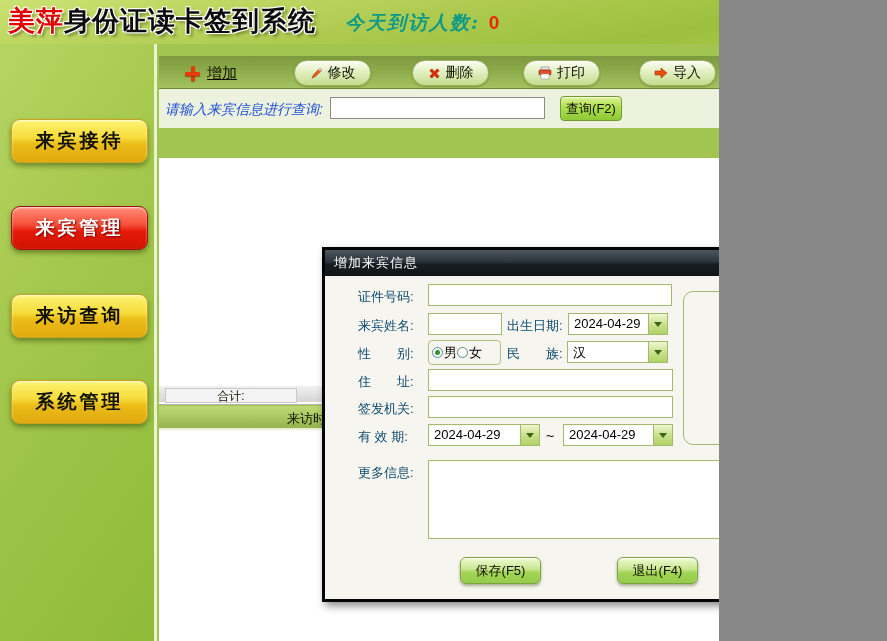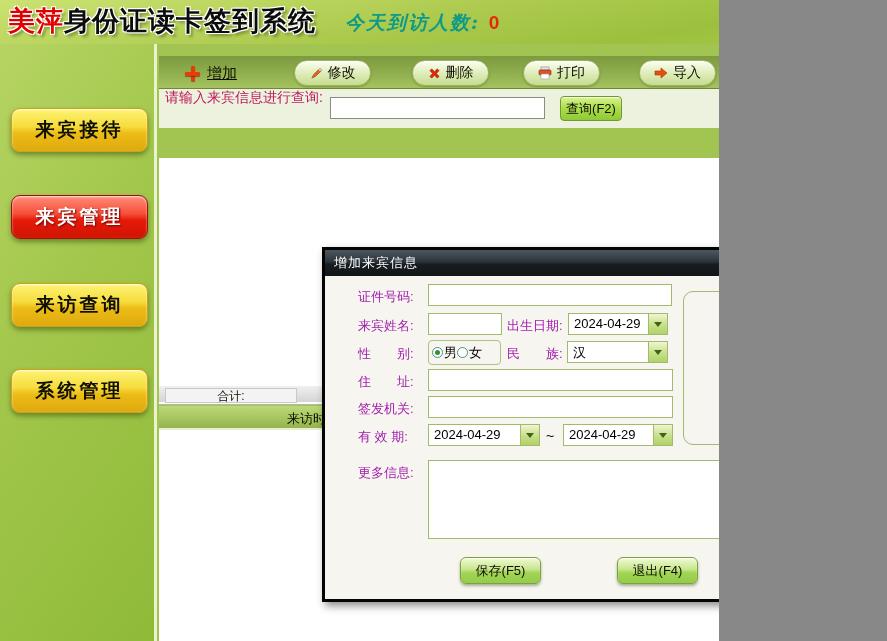--- a/index.html
+++ b/index.html
@@ -27,20 +27,21 @@
     border-right:3px solid #eaf2cf;
   }
   .side-btn{
     position:absolute; left:11px; width:137px; height:44px;
     border-radius:9px; border:1px solid #caa21d;
     display:flex; align-items:center; justify-content:center;
     font-size:19px; font-weight:bold; letter-spacing:3px; color:#101000;
     background:linear-gradient(180deg,#fdf373 0%,#f6dc3d 42%,#ecbc17 58%,#dfa90e 100%);
     box-shadow:0 3px 5px rgba(50,70,0,.5), inset 0 1px 2px rgba(255,255,255,.8);
     cursor:pointer;
+    margin-top:11px;
   }
   .side-btn.active{
     border-color:#a01008; color:#fff; text-shadow:1px 1px 2px #700;
     background:linear-gradient(180deg,#ff8c78 0%,#f6503a 42%,#e51a08 58%,#d01404 100%);
   }
   
   .content{ position:absolute; left:157px; top:44px; width:730px; height:597px; background:#a2c450; }
   .toolbar{
     position:absolute; left:2px; top:12px; width:728px; height:33px;
     background:linear-gradient(180deg,#7d9a40 0%,#8cab4a 45%,#a6c261 100%);
@@ -56,21 +57,21 @@
   .pill{
     position:absolute; top:4px; height:26px; width:77px; border-radius:13px;
     border:1px solid #9db45c; display:flex; align-items:center; justify-content:center; gap:5px;
     font-size:14px; color:#101000; cursor:pointer;
     background:linear-gradient(180deg,#fcfef4 0%,#e2efbf 45%,#c5dc90 100%);
     box-shadow:inset 0 1px 1px #fff, 0 1px 2px rgba(70,90,20,.45);
   }
   .pill svg{ display:block; }
   
   .search-row{ position:absolute; left:2px; top:45px; width:728px; height:39px; background:#edf2de; }
-  .search-label{ position:absolute; left:6px; top:0; font-size:14px; color:#be185d; }
+  .search-label{ position:absolute; left:6px; top:12px; font-size:14px; color:#1d4ed8;font-style:italic; }
   .search-input{ position:absolute; left:171px; top:8px; width:215px; height:22px;
     border:1px solid #8a8a8a; background:#fff; font-size:13px; padding:0 4px; }
   .search-btn{ position:absolute; left:393px; top:7px; width:62px; height:25px;
     border:1px solid #6f9a2e; border-radius:4px; font-size:13px; color:#101000; cursor:pointer;
     background:linear-gradient(180deg,#dcf293 0%,#aadd48 50%,#90c838 100%);
     box-shadow:inset 0 1px 1px rgba(255,255,255,.8); font-family:inherit;margin-left:8px; }
   
   .thead{ position:absolute; left:2px; top:84px; width:728px; height:30px; display:flex;
     background:linear-gradient(180deg,#b3ce76 0%,#a2c263 60%,#98b958 100%);
     border-top:2px solid #f2f6e4; border-bottom:2px solid #f2f6e4; }
@@ -92,21 +93,21 @@
   .sub-head .sub-col{ position:absolute; left:128px; top:4px; font-size:13px; color:#101000; }
   .bottom-white{ position:absolute; left:2px; top:386px; width:728px; height:211px; background:#fff; }
   
   .dialog{ position:absolute; left:322px; top:247px; width:506px; height:355px;
     border:3px solid #040404; background:#f6f5ef; box-shadow:3px 4px 8px rgba(0,0,0,.45); z-index:10; }
   .dlg-title{ height:26px; display:flex; align-items:center; padding:0 9px;
     background:linear-gradient(180deg,#4d575f 0%,#2c343b 45%,#181d21 55%,#111518 100%);
     color:#fff; font-size:13px; letter-spacing:1px; }
   .dlg-close{ margin-left:auto; color:#86cc2e; font-weight:bold; font-size:15px; line-height:1; cursor:pointer; }
   .dlg-body{ position:relative; width:500px; height:323px; font-size:13px; color:#000; }
-  .dlg-label{ position:absolute; color:#a21caf; }
+  .dlg-label{ position:absolute; color:#0c4a6e; }
   .txt{ position:absolute; border:1px solid #a2ba6c; background:#fff; height:22px;
     font-size:13px; padding:0 4px; font-family:inherit; }
   .dd{ position:absolute; height:22px; border:1px solid #a2ba6c; background:#fff; display:flex; }
   .dd-val{ flex:1; font-size:13px; padding:2px 0 0 5px; overflow:hidden; white-space:nowrap; }
   .dd-btn{ width:19px; border-left:1px solid #a2ba6c; cursor:pointer;
     background:linear-gradient(180deg,#eff6d2 0%,#cbe18e 50%,#b0d266 100%);
     display:flex; align-items:center; justify-content:center; }
   .chev{ width:0; height:0; border-left:4px solid transparent; border-right:4px solid transparent;
     border-top:5px solid #3f6418; }
   .radio-group{ position:absolute; left:103px; top:64px; width:73px; height:25px;

